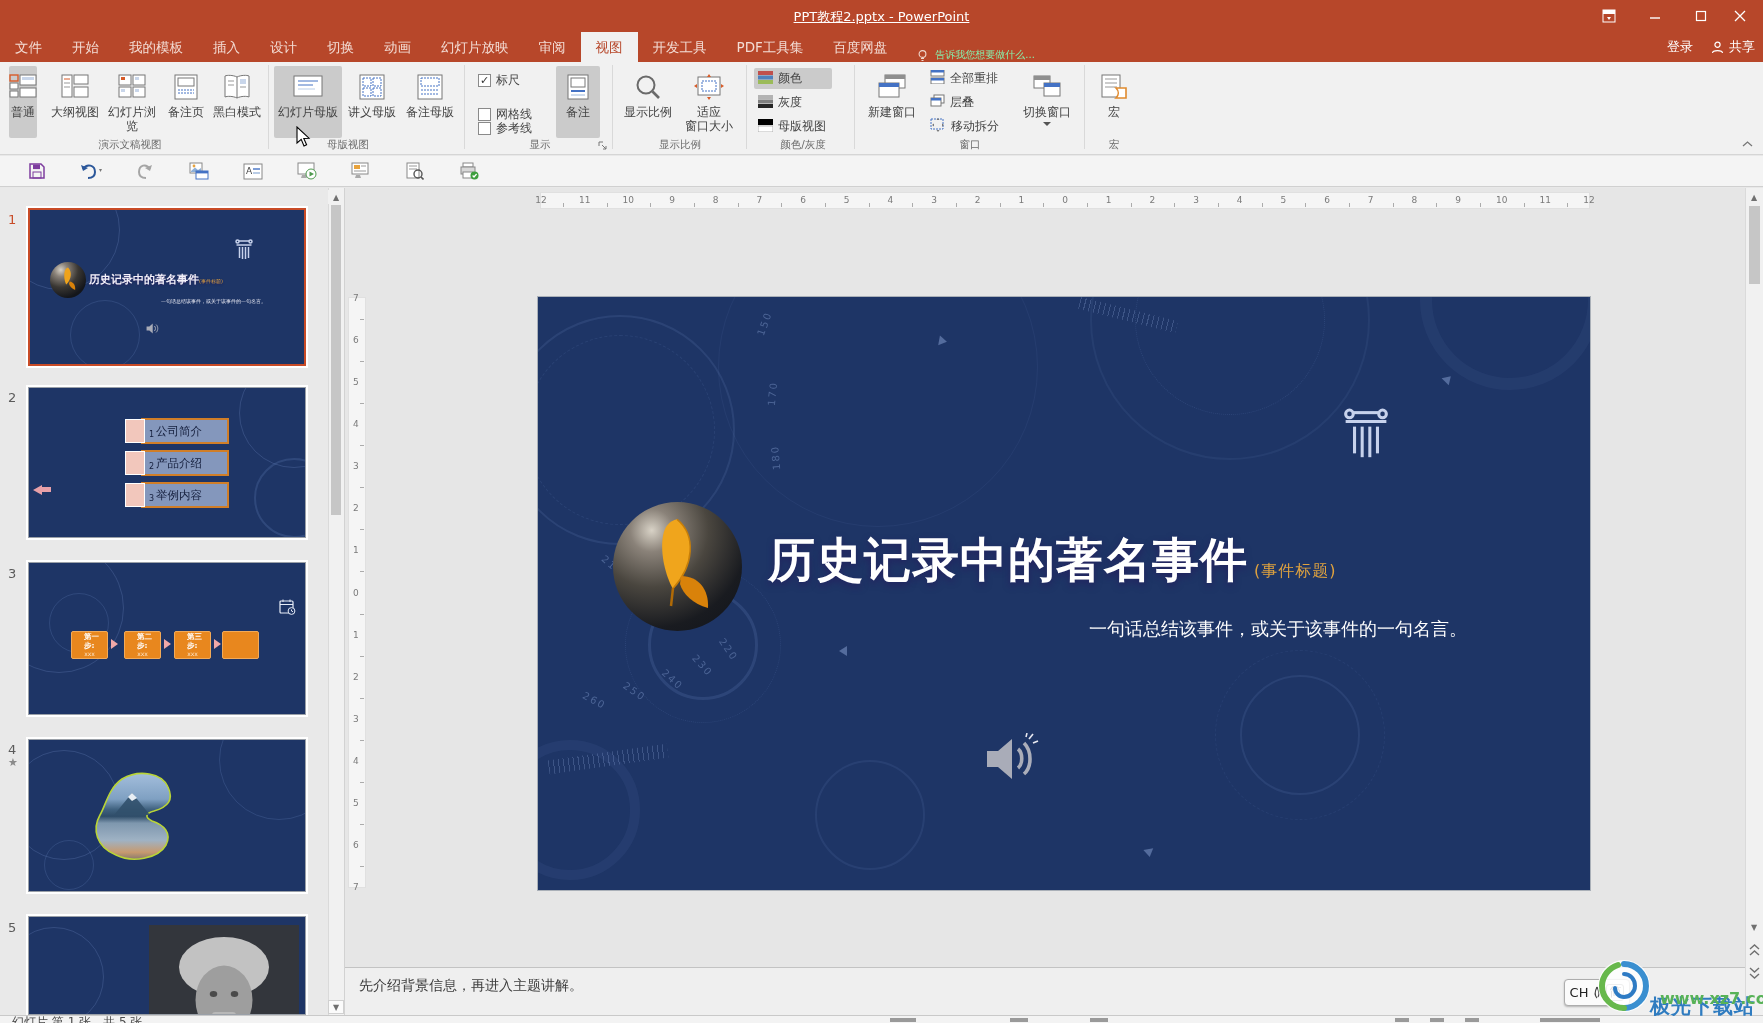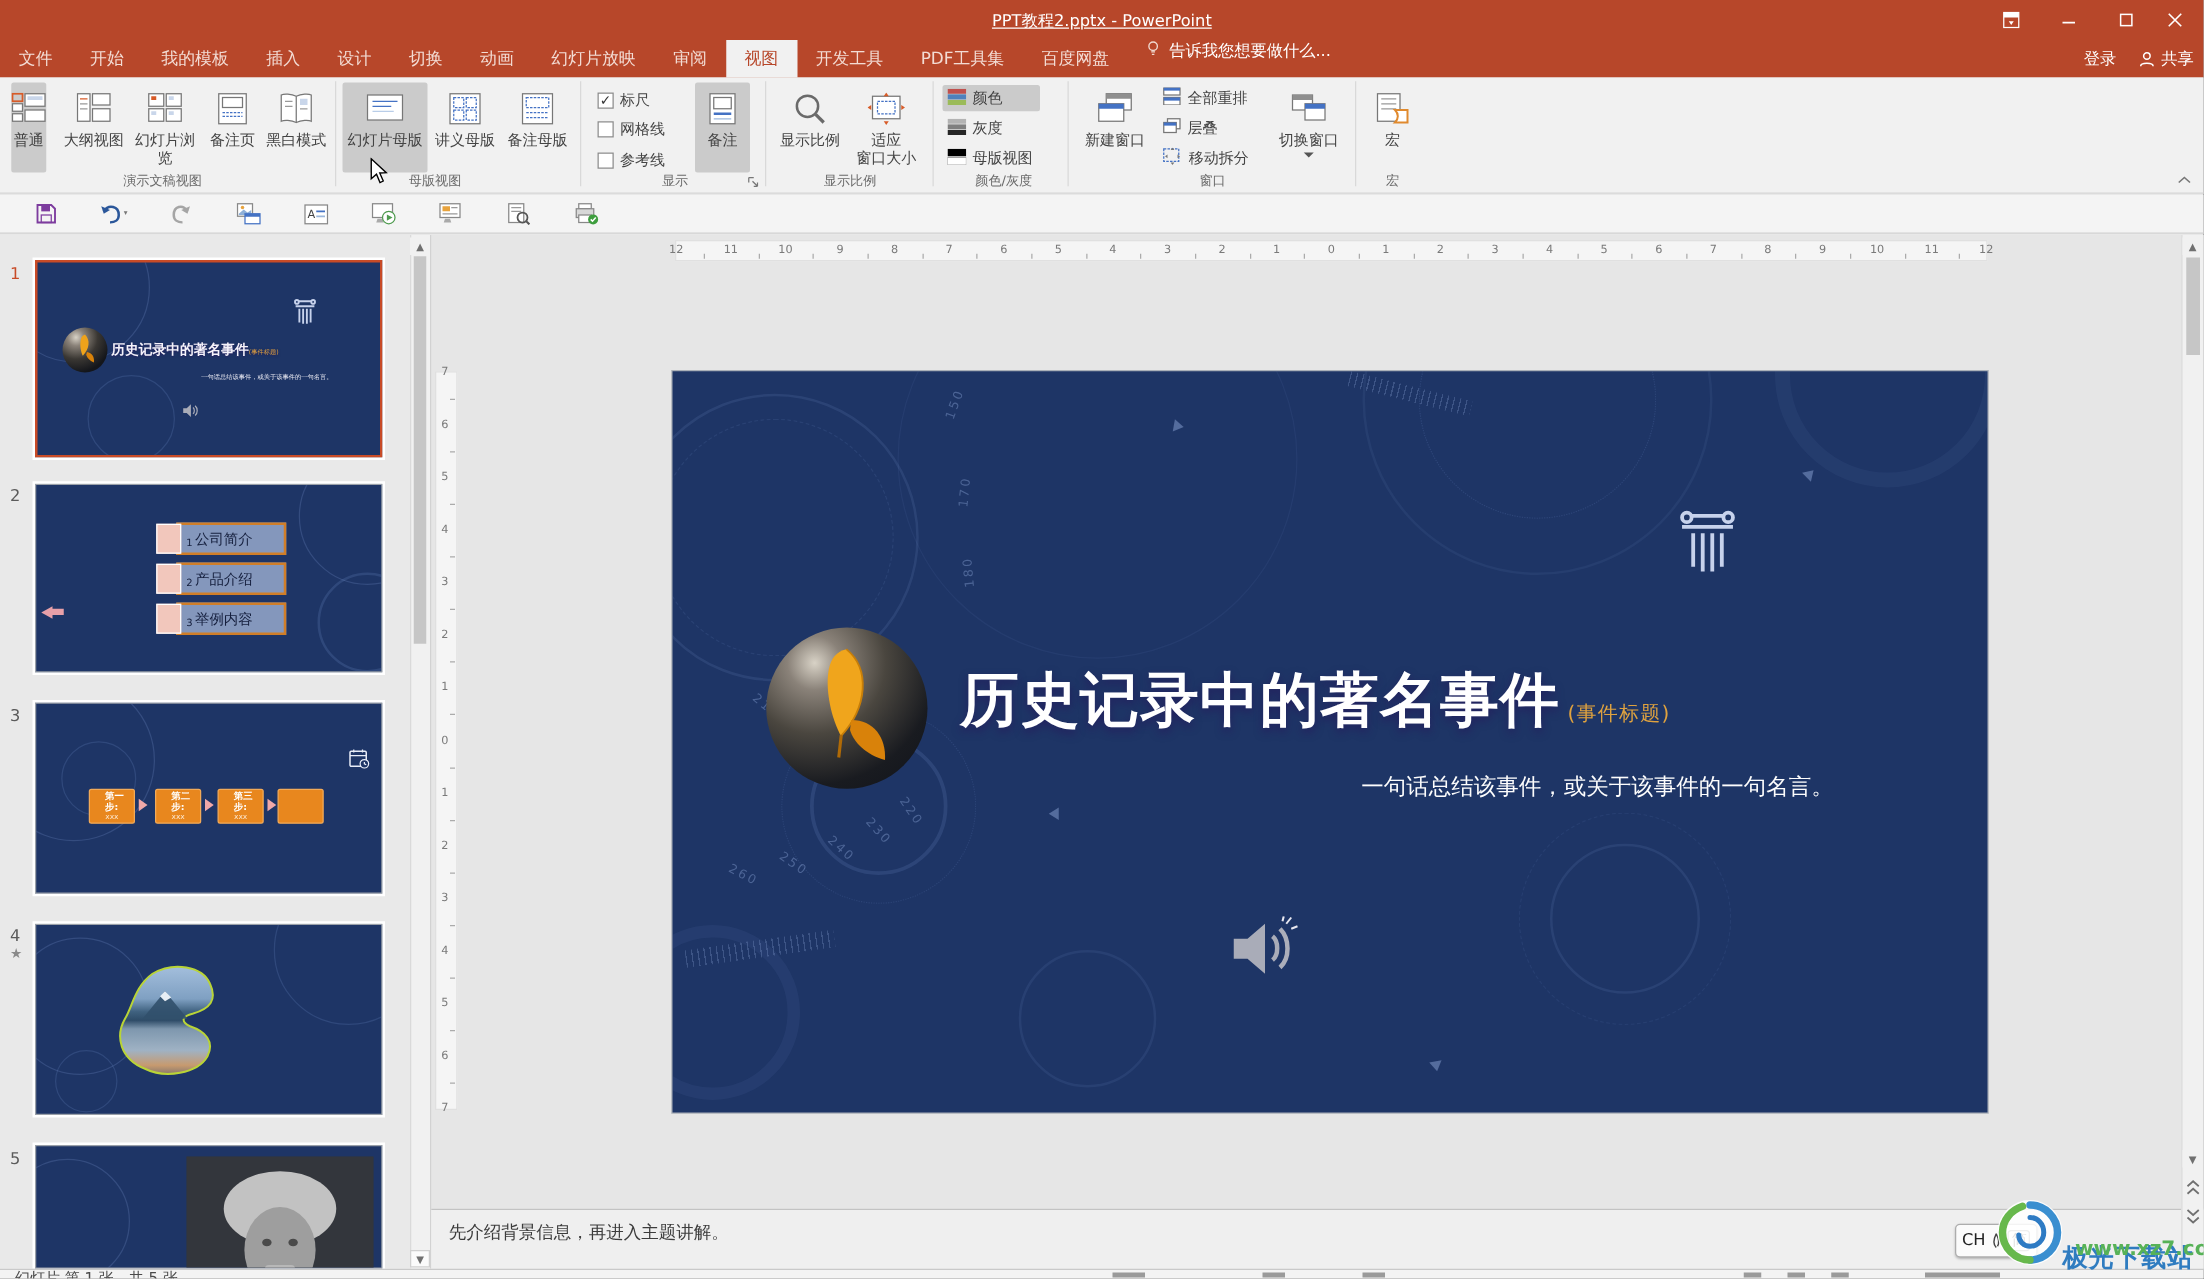--- a/index.html
+++ b/index.html
@@ -10,21 +10,21 @@
   
   #titlebar{position:absolute;left:0;top:0;width:1763px;height:32px;background:#B7472A;color:#fff;}
   #tb-title{position:absolute;left:0;right:0;top:8px;text-align:center;font-size:13px;color:#fff;text-decoration:underline;}
   .winbtn{position:absolute;top:0;width:46px;height:32px;display:flex;align-items:center;justify-content:center;color:#fff;}
   .winbtn svg{display:block}
 
   
   #tabrow{position:absolute;left:0;top:32px;width:1763px;height:30px;background:#B7472A;display:flex;align-items:stretch;}
   .tab{padding:0 15px;line-height:30px;font-size:13.5px;color:#F3DCD4;white-space:nowrap;cursor:default;}
   .tab.active{background:#F1F1F1;color:#B7472A;}
-  #tellme{display:flex;align-items:flex-start;gap:6px;margin-left:14px;color:#ffffff;font-size:13px;}
+  #tellme{display:flex;align-items:flex-end;gap:6px;margin-left:14px;color:#86efac;font-size:10px;}
   #tr-right{position:absolute;right:8px;top:0;height:30px;display:flex;align-items:center;gap:18px;color:#fff;font-size:13px;}
 
   
   #ribbon{position:absolute;left:0;top:62px;width:1763px;height:93px;background:#F1F1F1;border-bottom:1px solid #D5D5D5;}
   .rbtn{position:absolute;top:4px;height:72px;display:flex;flex-direction:column;align-items:center;padding-top:5px;font-size:12px;color:#444;line-height:14px;text-align:center;border-radius:2px;}
   .rbtn .ric{height:32px;display:flex;align-items:center;justify-content:center;margin-bottom:2px;}
   .sel{background:#CBCBCB;}
   .hov{background:#CBCBCB;}
   .sbtn{position:absolute;height:21px;display:flex;align-items:center;gap:5px;font-size:12px;color:#444;padding:0 4px;border-radius:2px;}
   .chk{position:absolute;height:18px;display:flex;align-items:center;gap:5px;font-size:12px;color:#444;}
@@ -273,21 +273,21 @@
         </span>
       <span>备注母版</span>
     </div>
     <div class="glabel" style="left:288px;width:120px">母版视图</div>
     <div class="gsep" style="left:464px"></div>
 
     <div class="chk" style="left:478px;top:9px">
       <span class="chkbox">✓</span>
       <span>标尺</span>
     </div>
-    <div class="chk" style="left:478px;top:32px">
+    <div class="chk" style="left:478px;top:43px">
       <span class="chkbox"></span>
       <span>网格线</span>
     </div>
     <div class="chk" style="left:478px;top:57px">
       <span class="chkbox"></span>
       <span>参考线</span>
     </div>
     <div class="rbtn sel" style="left:556px;width:44px">
       <span class="ric">
           <svg width="26" height="26" viewBox="0 0 26 26">

